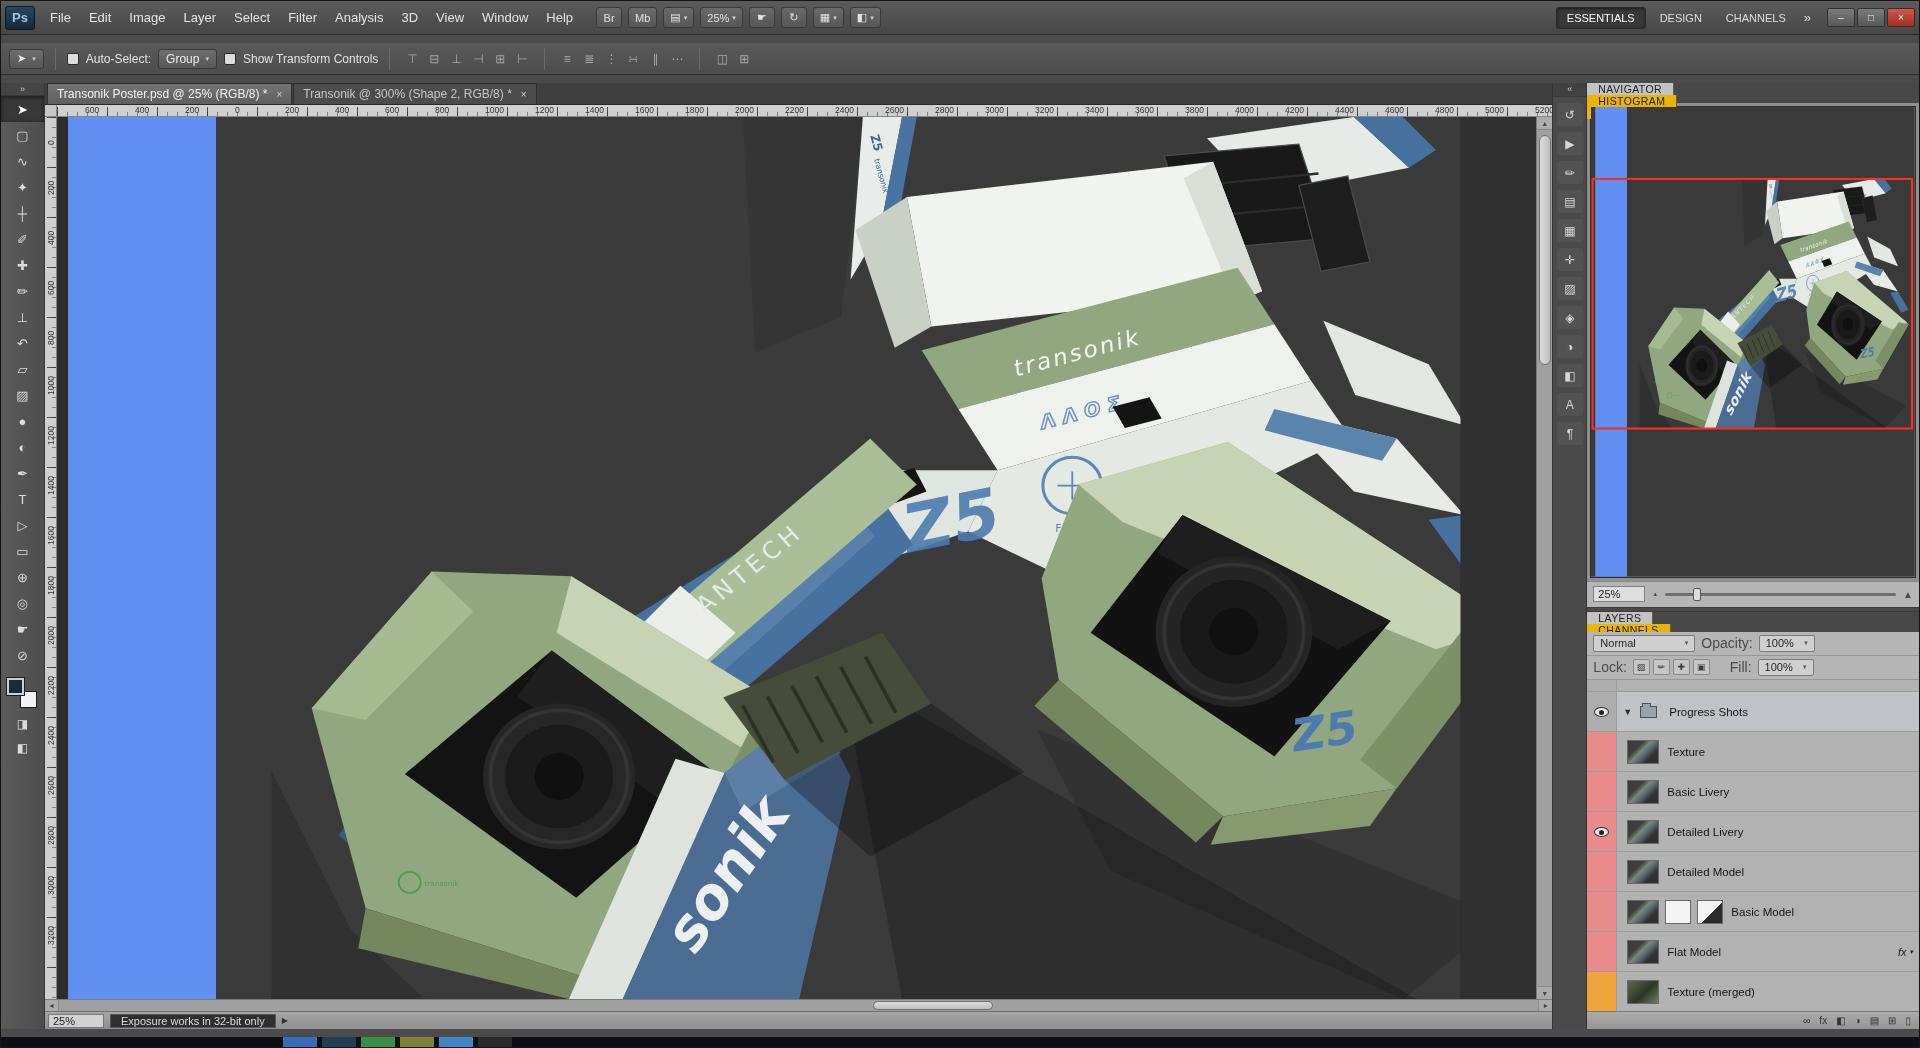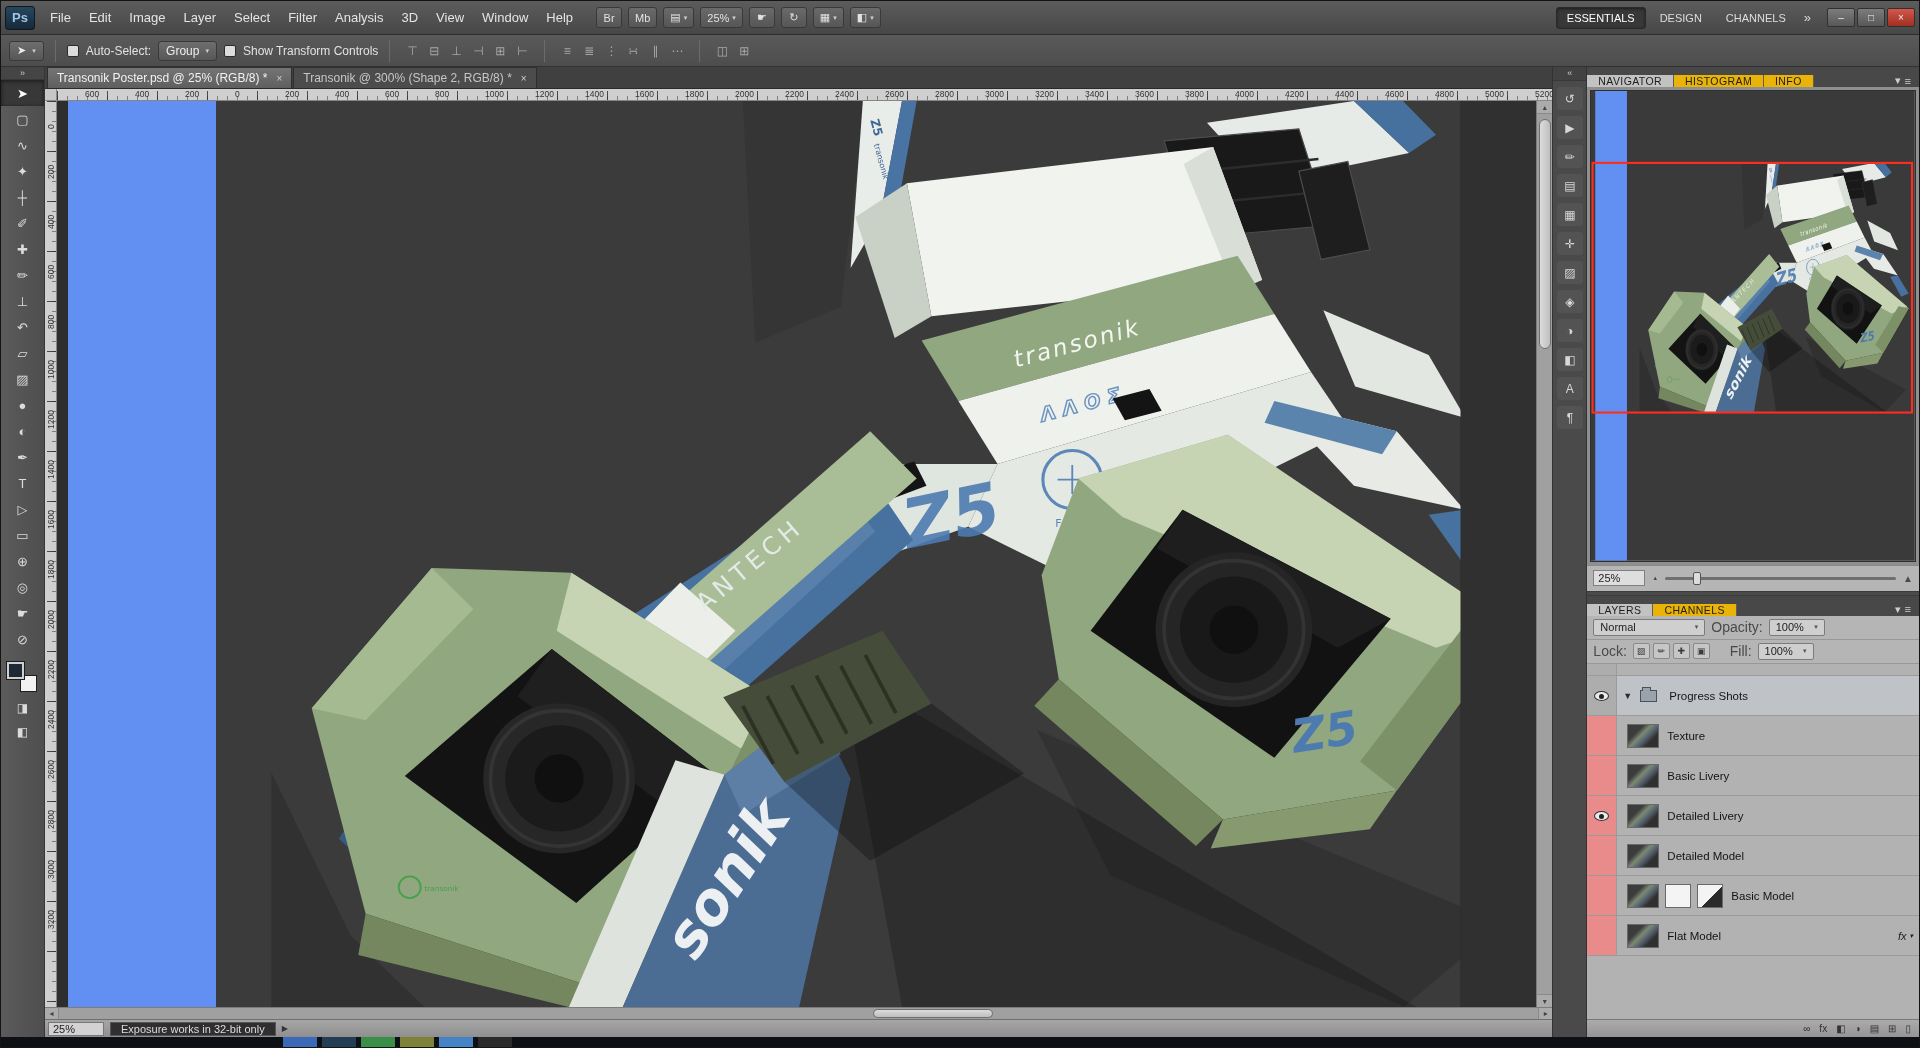--- a/index.html
+++ b/index.html
@@ -1,19 +1,19 @@
 <!DOCTYPE html>
 <html style="--accent-red: #ff2d20; --label-salmon: #e98b8b; --label-orange: #efa33a; --label-yellow: #f3ee3d; --doc-backdrop: #3b3b3b; --doc-blue-strip: #6190f2; --pasteboard: #2e2e2e; --ship-green: #91a77f; --ship-green-light: #c6d4b4; --ship-green-dark: #7d9169; --ship-blue: #47719f; --ship-blue-dark: #375a82; --ship-white: #eef1ec; --ship-text-blue: #4d7bb0;"><head>
 <meta charset="utf-8">
 <style>
   * { margin:0; padding:0; box-sizing:border-box; }
   html,body { width:1920px; height:1048px; overflow:hidden; background:#222;
     font-family:"Liberation Sans", sans-serif; }
   .app { width:1920px; height:1048px; display:flex; flex-direction:column;
-    background:#4b4b4b; border:1px solid #141414; }
+    background:#4b4b4b; border:1px solid #141414;gap:8px; }
 
   
   .menubar { height:34px; background:linear-gradient(#5c5c5c,#474747);
     border-bottom:1px solid #2e2e2e; display:flex; align-items:center; padding:0 4px; }
   .ps-logo { width:30px; height:24px; background:linear-gradient(#27475f,#16293a);
     color:#9fc6e8; font-size:13px; font-weight:bold; display:flex; align-items:center;
     justify-content:center; border-radius:3px; margin-right:6px; border:1px solid #0d1822;}
   .menus { display:flex; align-items:center; }
   .menu-item { color:#e4e4e4; font-size:13px; padding:0 9px; height:24px;
     display:flex; align-items:center; cursor:default; }
@@ -123,21 +123,21 @@
   
   .dock-strip { width:35px; background:#4a4a4a; border-left:1px solid #333; border-right:1px solid #333; }
   .ds-head { height:14px; color:#c9c9c9; font-size:9px; text-align:center; line-height:13px;
     background:#424242; border-bottom:1px solid #383838; }
   .ds-icon { width:26px; height:23px; margin:6px auto 0 auto; color:#d8d8d8; font-size:12px;
     display:flex; align-items:center; justify-content:center; background:rgba(255,255,255,.05);
     border-radius:3px; }
 
   
   .dock { width:332px; background:#555; display:flex; flex-direction:column; min-height:0; }
-  .ptabs { display:flex; background:#484848; height:20px; align-items:flex-end; }
+  .ptabs { display:flex; background:#484848; height:20px; align-items:flex-start;flex-direction:column; }
   .ptab { padding:0 11px; font-size:10.5px; letter-spacing:.4px; color:#1d1d1d;
     background:#eab308; border-right:1px solid #5e5e5e; display:flex; align-items:center; }
   .ptab.active { background:#c2c2c2; }
   .pmenu { margin-left:auto; color:#cfcfcf; font-size:11px; padding:0 8px; display:flex;
     align-items:center; gap:4px; }
   .nav-content { background:#8f8f8f; padding:3px; }
   .nav-content svg { display:block; border:1px solid #2f2f2f; width:100%; }
   .nav-zoom { height:26px; background:#b5b5b5; display:flex; align-items:center;
     gap:7px; padding:0 6px; border-top:1px solid #8a8a8a; }
   .nz-field { width:52px; height:16px; background:#dedede; border:1px solid #808080;
@@ -149,21 +149,21 @@
   .nz-thumb { position:absolute; left:12%; top:-5px; width:8px; height:13px;
     background:#dcdcdc; border:1px solid #555; border-radius:2px; }
   .pgap { height:5px; background:#4a4a4a; border-top:1px solid #3c3c3c; border-bottom:1px solid #3c3c3c;}
 
   .blend-row, .lock-row { height:24px; background:#b5b5b5; display:flex; align-items:center;
     gap:6px; padding:0 6px; border-bottom:1px solid #989898; }
   .plabel { font-size:14px; color:#4a4a4a; }
   .pselect { height:17px; padding:0 6px; background:#cfcfcf; border:1px solid #7b7b7b;
     border-radius:2px; font-size:11px; color:#222; display:flex; align-items:center; gap:6px; }
   .pselect .dd { font-size:7px; color:#555; }
-  .pselect.wide { width:112px; justify-content:space-between; }
+  .pselect.wide { width:102px; justify-content:space-between; }
   .pselect.sm { width:56px; justify-content:space-between; }
   .lockbtn { width:17px; height:16px; background:#c6c6c6; border:1px solid #8a8a8a;
     border-radius:2px; font-size:9px; color:#3c3c3c; display:flex; align-items:center; justify-content:center; }
 
   .layer-list { flex:1; background:#b2b2b2; overflow:hidden; }
   .layer-row { height:40px; border-bottom:1px solid #9b9b9b; overflow:hidden; background:#b2b2b2; }
   .layer-row.selected { background:#bfc3c7; }
   .layer-row.partial { height:12px; }
   .row-inner { height:40px; display:flex; align-items:center; }
   .row-inner.shift { margin-top:-28px; }
@@ -710,20 +710,27 @@
               <div class="row-inner">
                 <div class="eye-cell lab-salmon"></div>
                 <div class="thumb"></div>
                 <span class="lname">Flat Model</span>
                 <span class="fxb">
                   <span>fx</span>
                   <span class="dd">▾</span>
                 </span>
               </div>
             </div>
+            <div class="layer-row">
+              <div class="row-inner">
+                <div class="eye-cell lab-orange"></div>
+                <div class="thumb t-tex"></div>
+                <span class="lname">Texture (merged)</span>
+              </div>
+            </div>
           </div>
         <div class="panel-bottom" id="layerbottom">
             <span class="pb-icon">∞</span>
             <span class="pb-icon">fx</span>
             <span class="pb-icon">◧</span>
             <span class="pb-icon">◑</span>
             <span class="pb-icon">▤</span>
             <span class="pb-icon">⊞</span>
             <span class="pb-icon">▯</span>
           </div>

